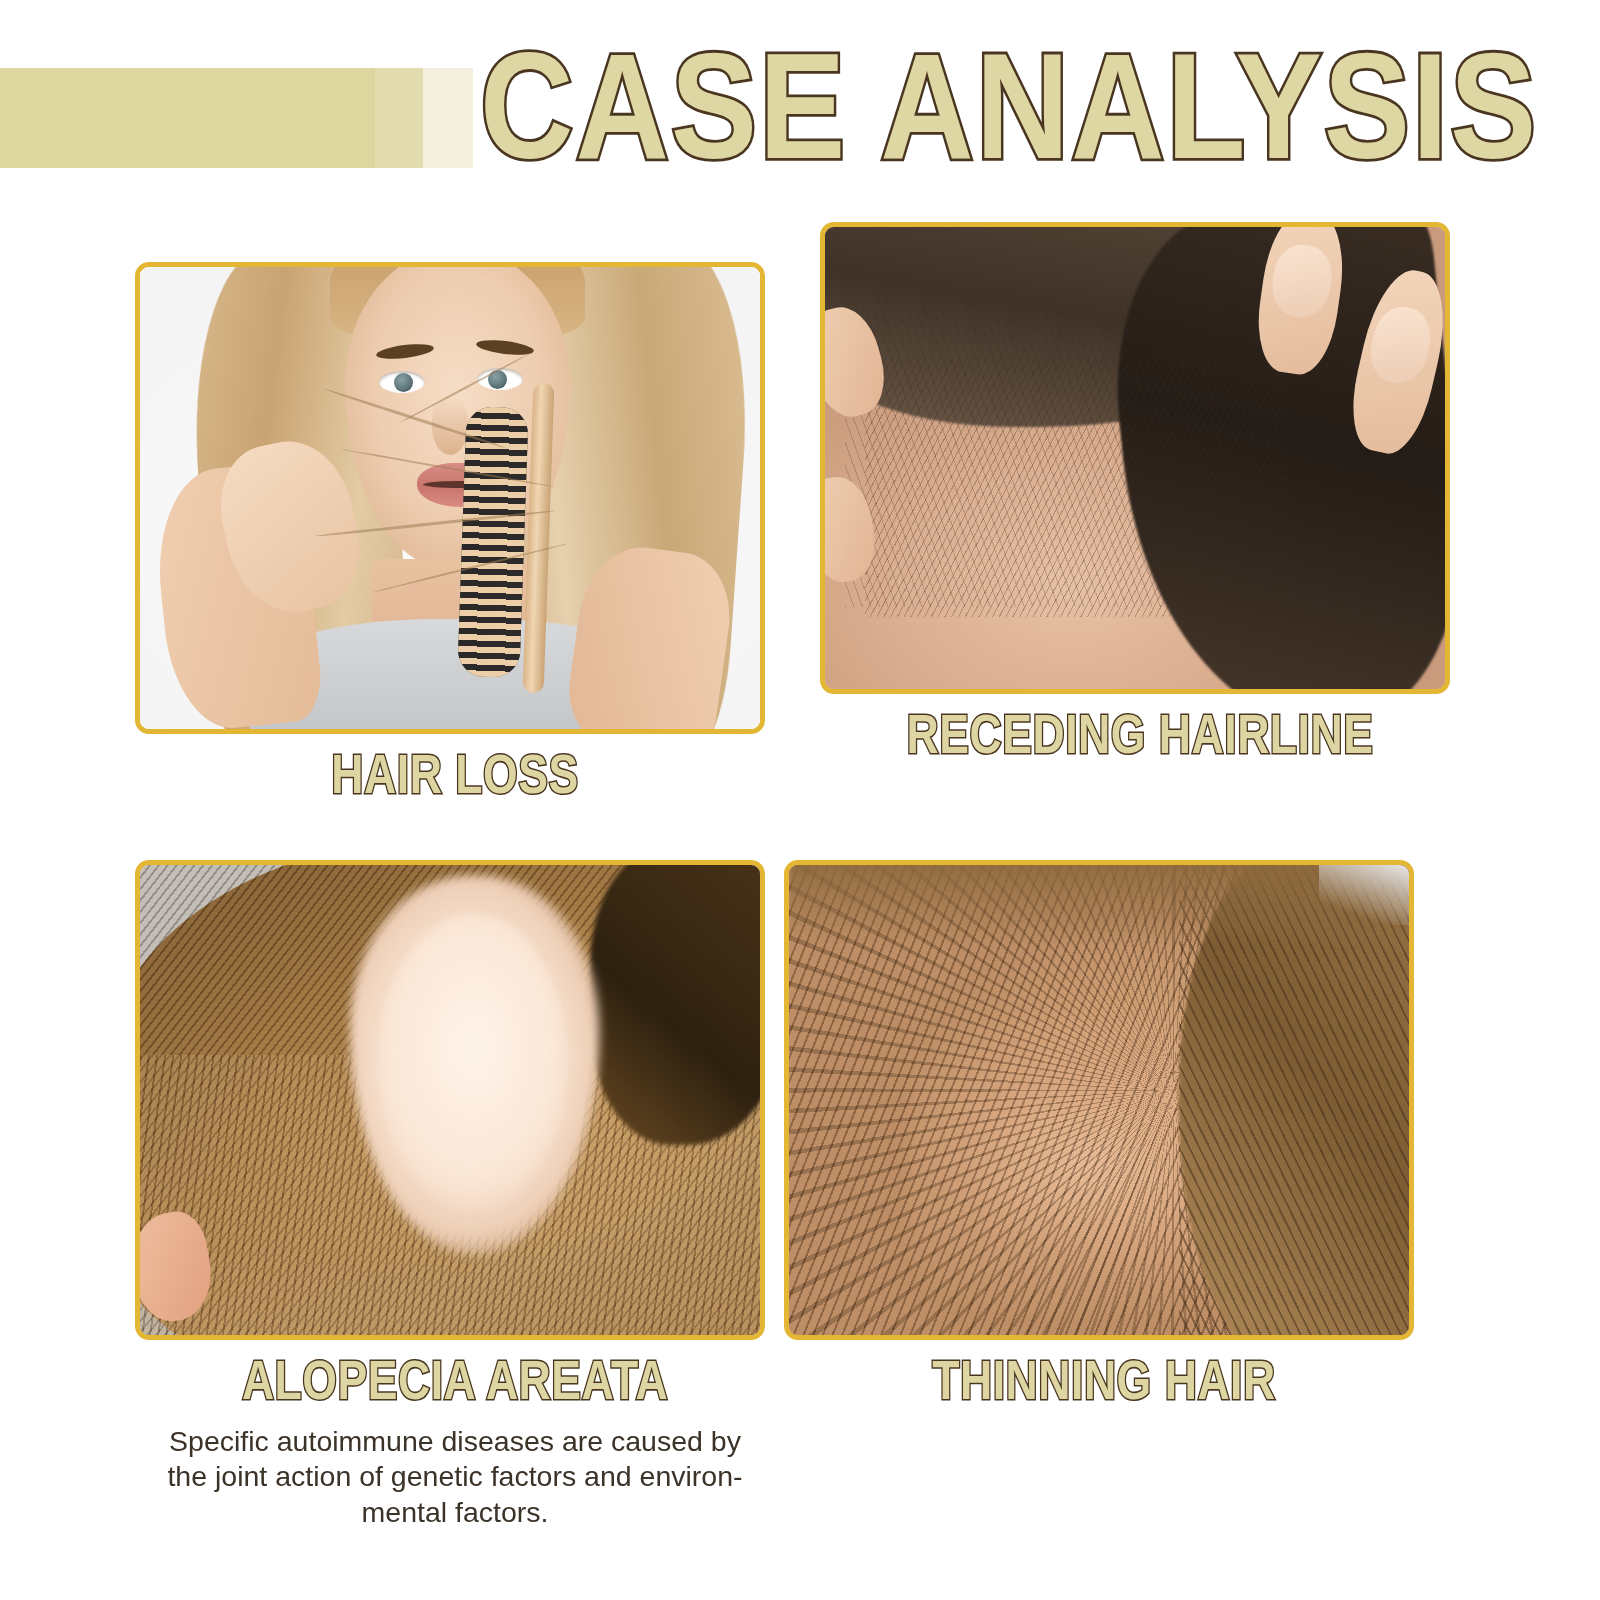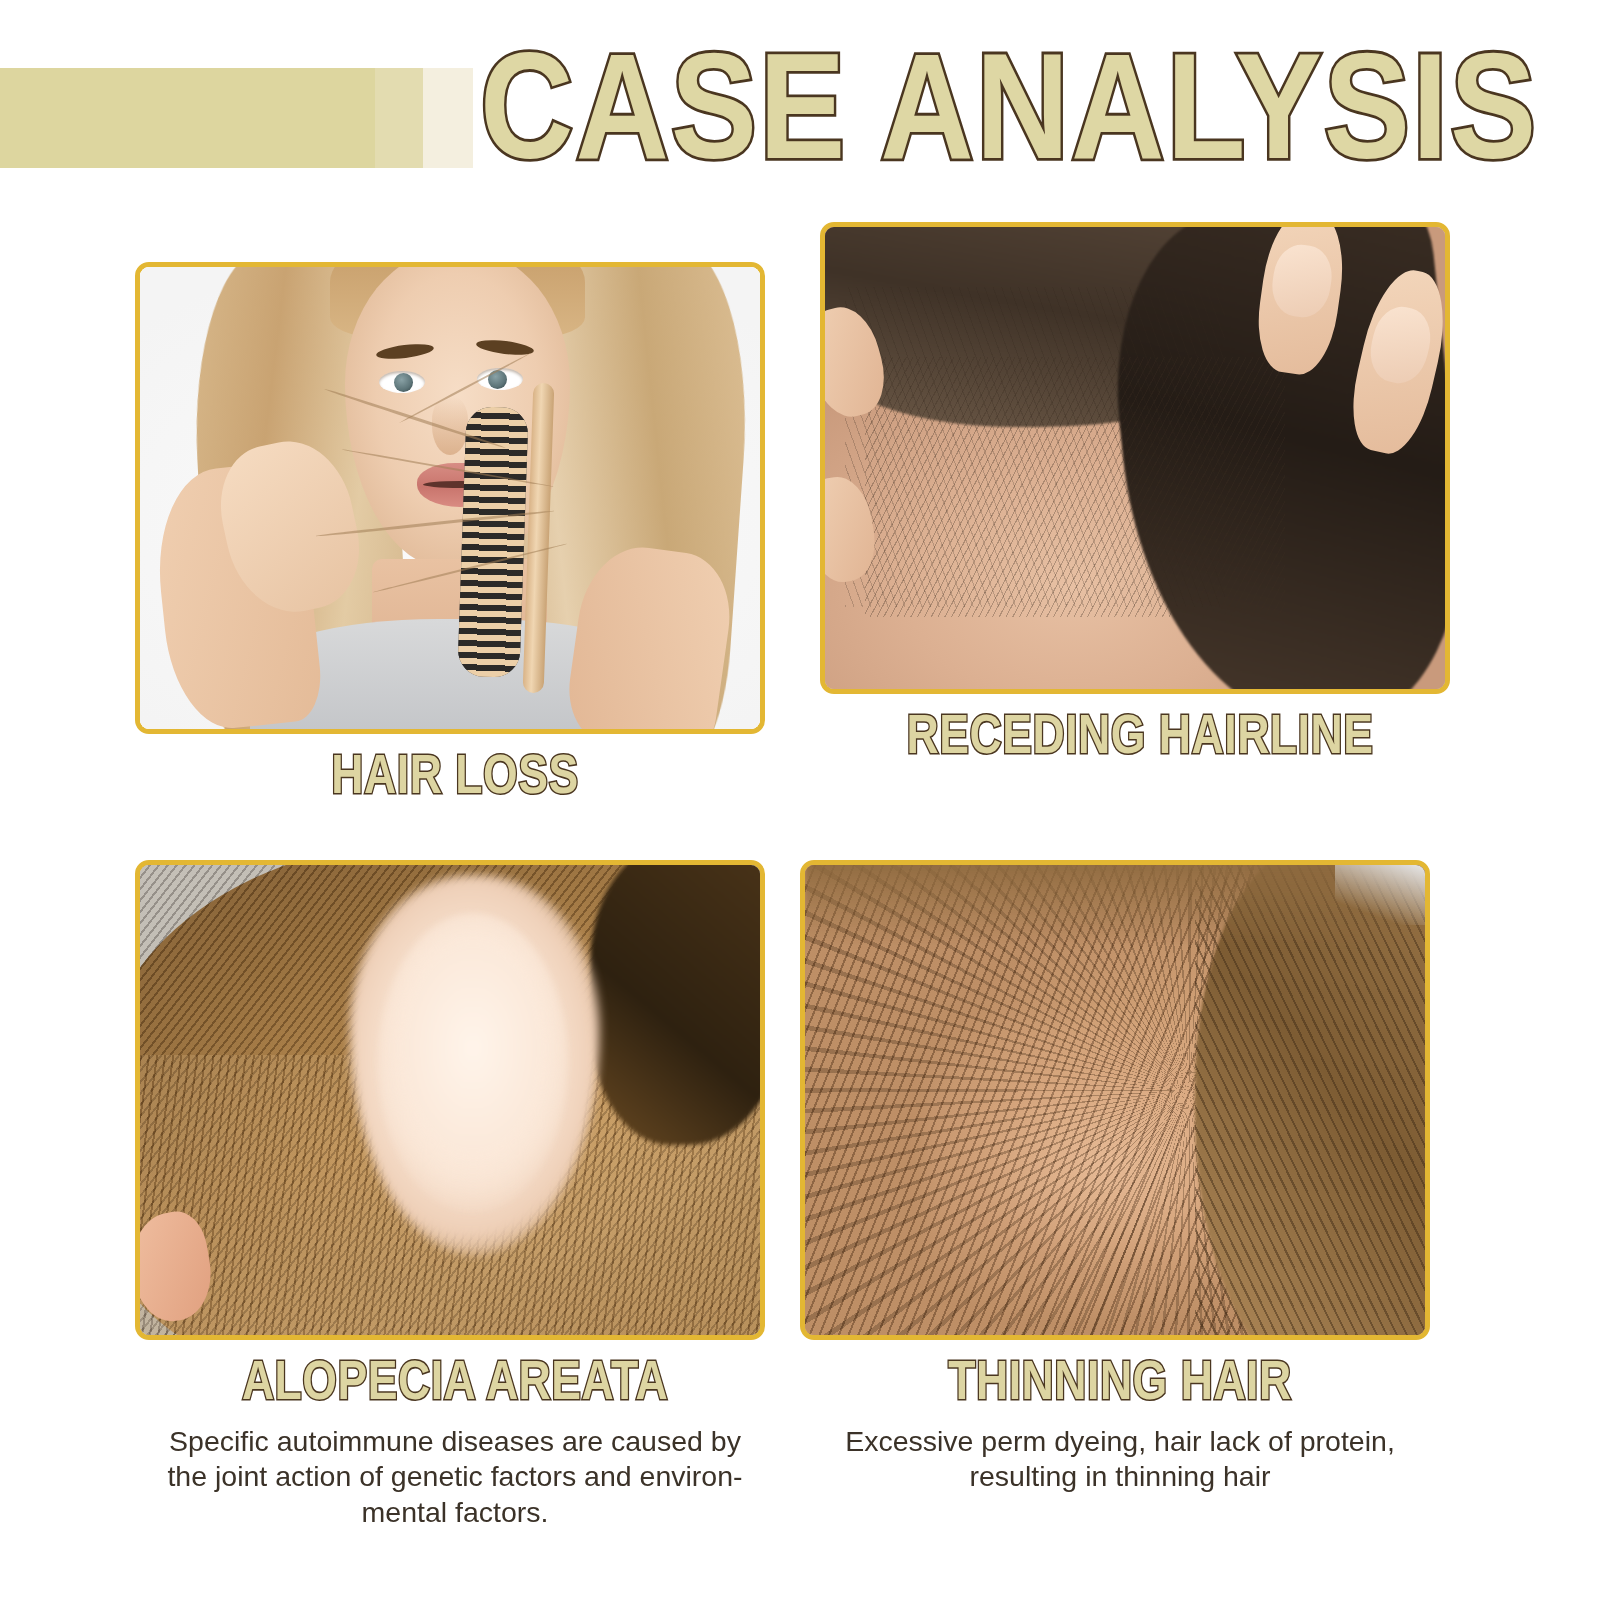--- a/index.html
+++ b/index.html
@@ -46,21 +46,21 @@
     position:absolute; left:0; top:200px;
     width:1600px; height:1400px;
   }
   .card{
     position:absolute;
     width:640px;
   }
   .card-tl{ left:135px;  top:22px;margin-top:40px; }
   .card-tr{ left:820px;  top:22px; }
   .card-bl{ left:135px;  top:660px; }
-  .card-br{ left:800px;  top:660px; }
+  .card-br{ left:784px;  top:660px; }
 
   .photo-frame{
     width:630px; height:472px;
     border:5px solid #e3b733;
     border-radius:14px;
     overflow:hidden;
     position:relative;
     background:#ffffff;
     box-sizing:border-box;
   }
@@ -411,17 +411,15 @@
         <div class="scalpglow"></div>
         <div class="radial"></div>
         <div class="sweep"></div>
         <div class="edge"></div>
         <div class="wisp"></div>
         <div class="topedge"></div>
         <div class="corner"></div>
       </div>
     </div>
     <div class="card-title">THINNING HAIR</div>
-    <div class="card-desc">Excessive perm dyeing, hair lack of protein,
-resulting in thinning hair</div>
   </div>
 
 </div>
 
 </body></html>

